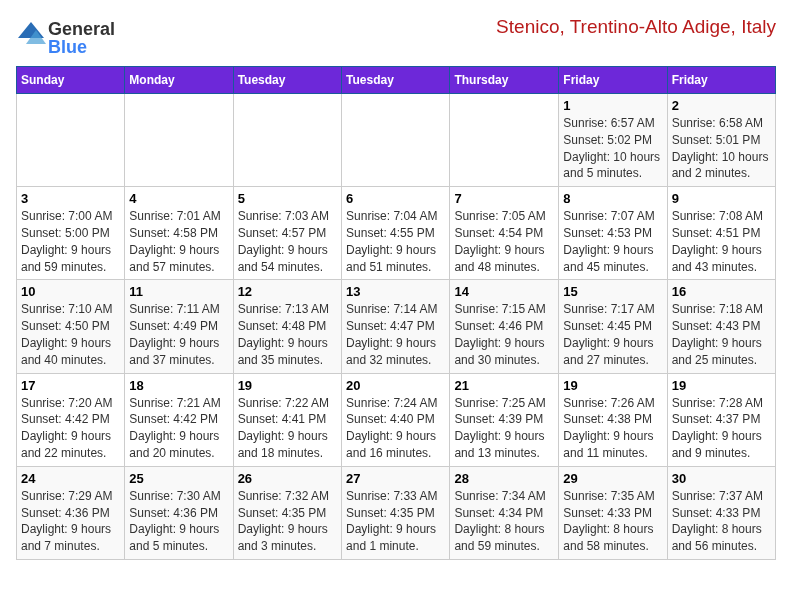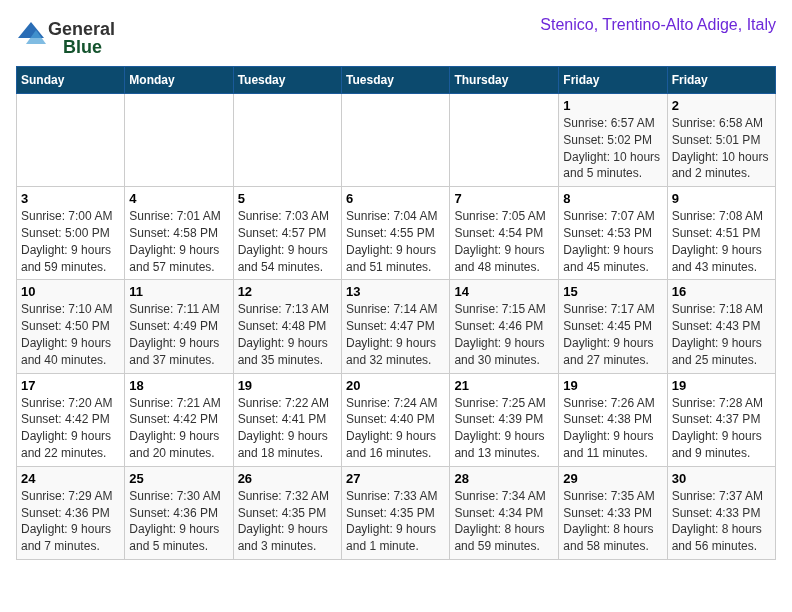--- a/index.html
+++ b/index.html
@@ -27,48 +27,47 @@
       line-height: 1;
     }
     .logo-general {
       font-size: 18px;
       font-weight: bold;
       color: #333;
     }
     .logo-blue {
       font-size: 18px;
       font-weight: bold;
-      color: #14532d;
-      margin-left: 15px;
+      color: #3b82f6;
     }
     .logo-icon {
       width: 30px;
       height: 30px;
       margin-right: 2px;
     }
     .title-section {
       text-align: right;
     }
     .month-title {
       font-size: 36px;
       font-weight: bold;
       color: #333;
       line-height: 1.1;
     }
     .subtitle {
-      font-size: 16px;
-      color: #6d28d9;
+      font-size: 19px;
+      color: #b91c1c;
     }
     table {
       width: 100%;
       border-collapse: collapse;
       font-size: 11px;
     }
     thead tr th {
-      background-color: #0c4a6e;
+      background-color: #6d28d9;
       color: white;
       padding: 6px 4px;
       text-align: left;
       font-size: 12px;
       font-weight: bold;
       border: 1px solid #1a5a9a;
     }
     tbody tr td {
       border: 1px solid #ccc;
       vertical-align: top;

